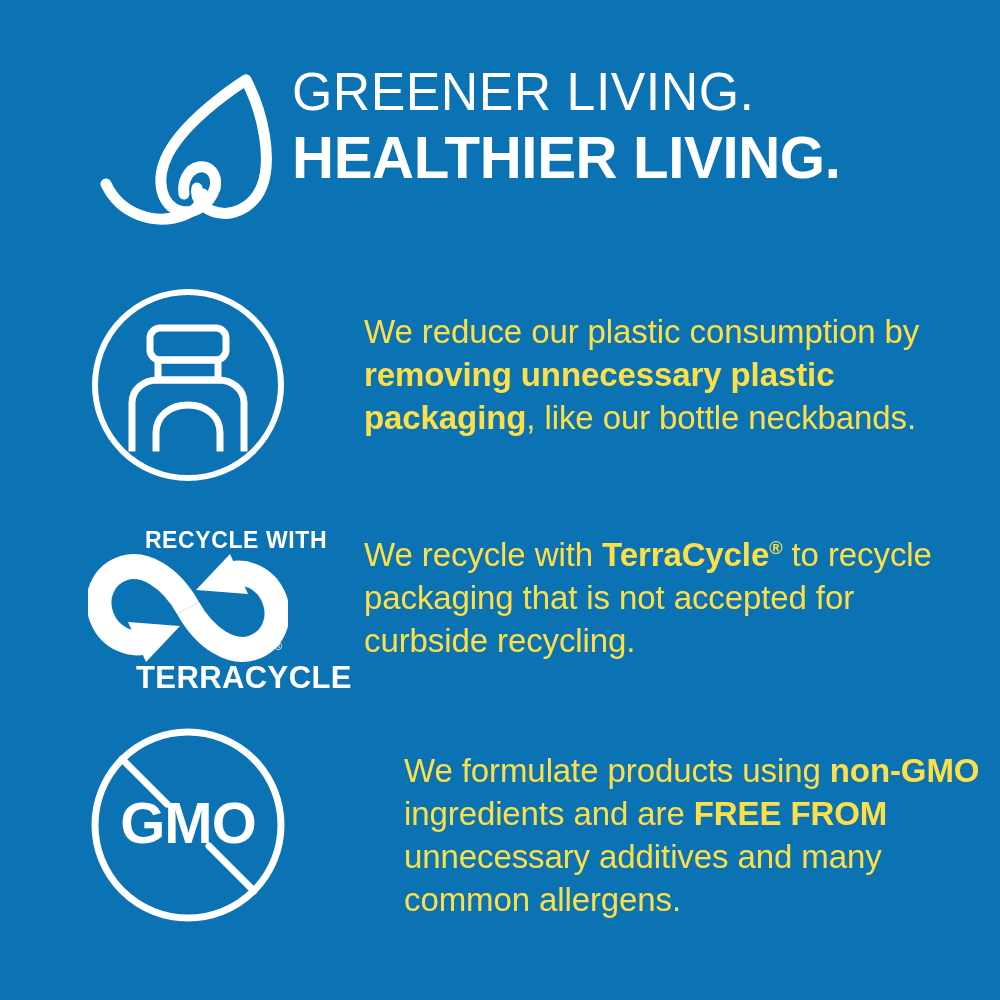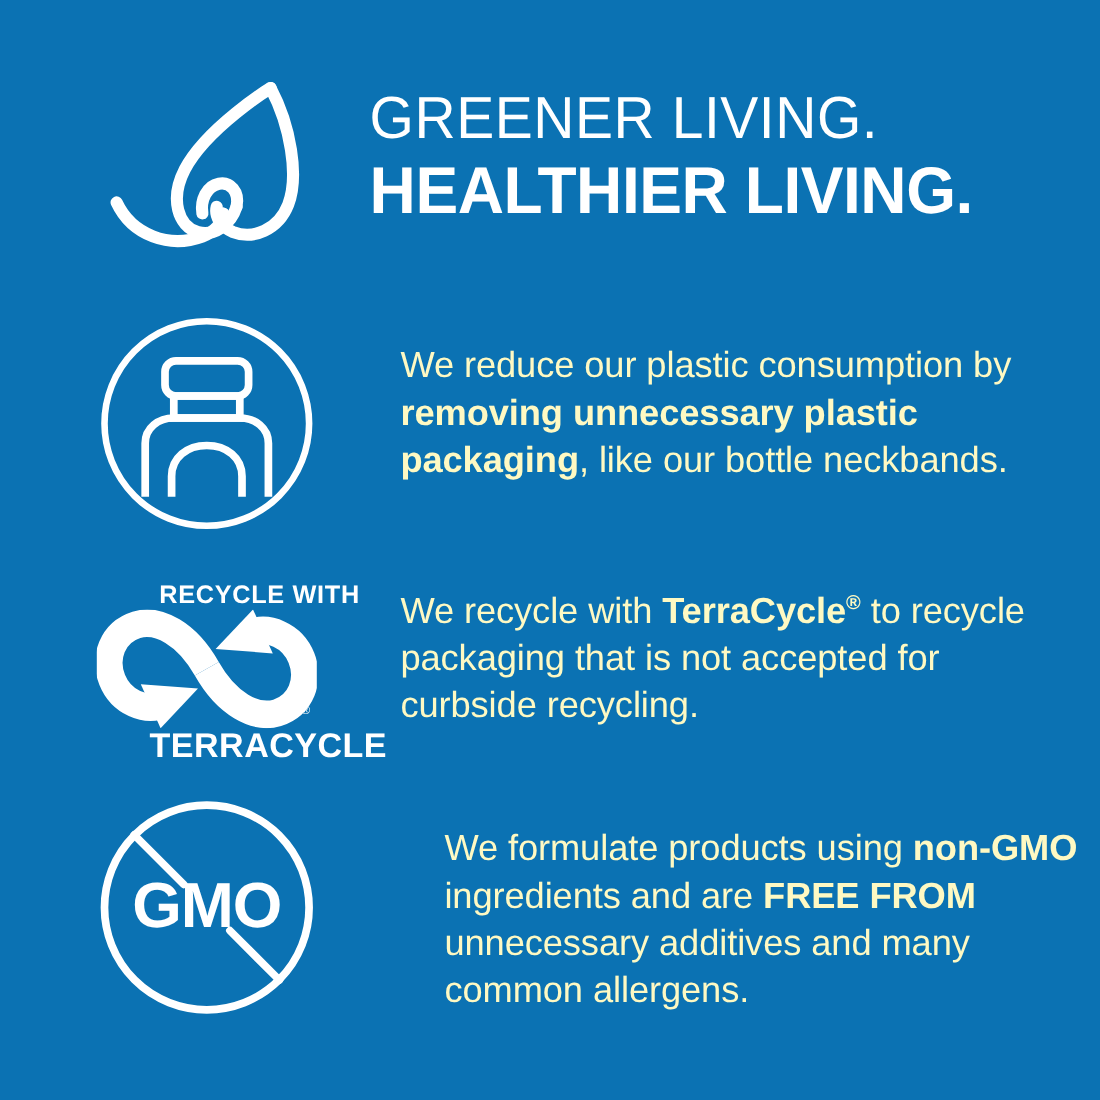--- a/index.html
+++ b/index.html
@@ -35,23 +35,22 @@
   #leaf-logo {
     position: absolute;
     left: 96px;
     top: 6px;
     width: 200px;
     height: 160px;
   }
   #headline-text {
     position: absolute;
     left: 292px;
-    top: 16px;
+    top: 0px;
     width: 660px;
-    margin-left: 44px;
   }
   #headline-line1 {
     font-family: "Liberation Sans Narrow", "Liberation Sans", sans-serif;
     font-weight: 400;
     font-size: 54px;
     line-height: 58px;
     letter-spacing: 0.5px;
     color: #ffffff;
     white-space: nowrap;
     transform: scaleX(0.96);
@@ -90,21 +89,21 @@
   }
   .feature-text {
     position: absolute;
     left: 364px;
     top: 0;
     width: 610px;
     font-family: "Liberation Sans", sans-serif;
     font-weight: 400;
     font-size: 33px;
     line-height: 43px;
-    color: #fef9c3;
+    color: #fde047;
     letter-spacing: -0.1px;
   }
   .feature-text b {
     font-weight: 700;
   }
   .feature-text sup {
     font-size: 0.55em;
     vertical-align: super;
     line-height: 0;
   }

